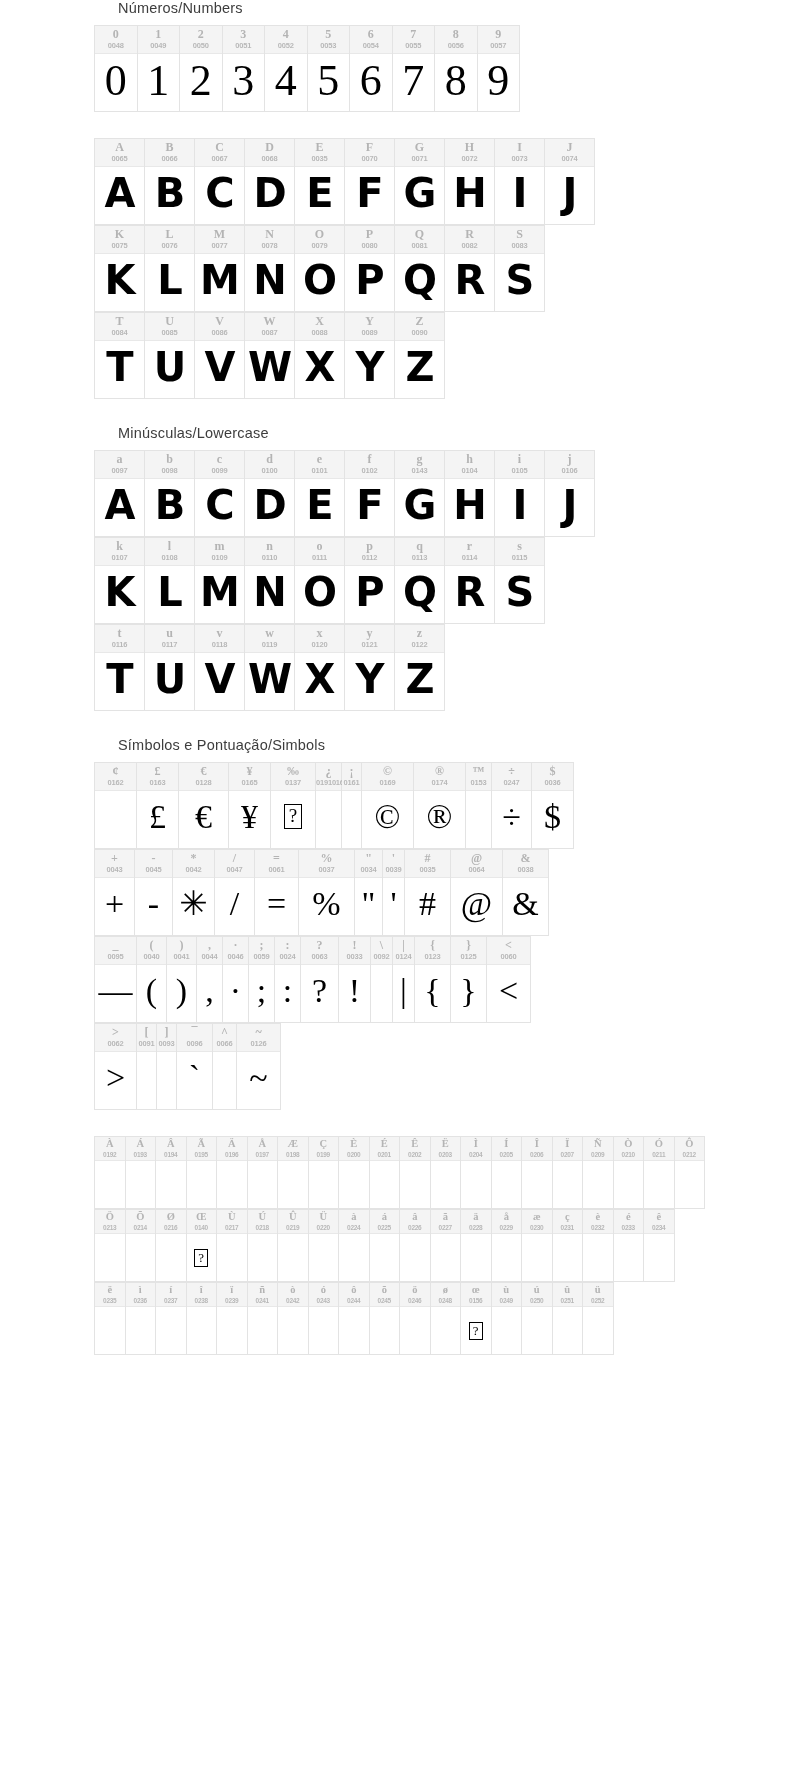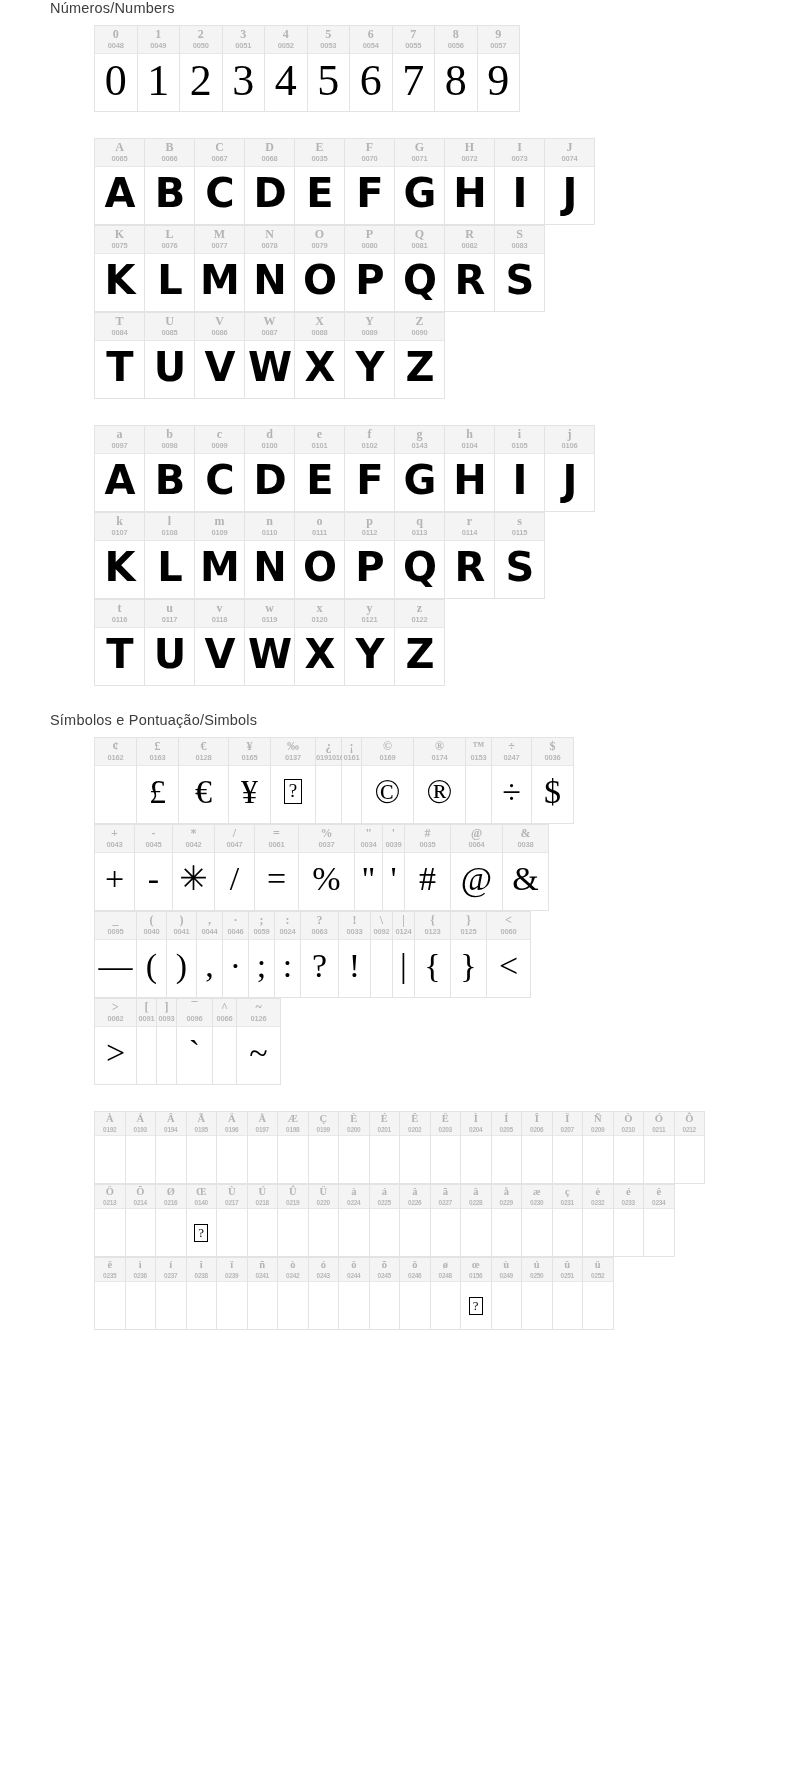--- a/index.html
+++ b/index.html
@@ -19,21 +19,21 @@
     padding: 0 0 30px 0;
   }
   .section {
     margin: 0 0 0 0;
   }
   .section-title {
     font-size: 14.5px;
     color: #3d3d3d;
     font-weight: 400;
     margin: 0;
-    padding: 0 0 9px 50px;
+    padding: 0 0 9px 118px;
     letter-spacing: 0.2px;
   }
   .sec-spacer { height: 26px; }
   .grid-wrap {
     margin-left: 94px;
   }
   .row {
     display: flex;
     flex-direction: row;
     border-left: 1px solid #e3e3e3;
@@ -378,20 +378,21 @@
                 <span class="ch">Z</span>
                 <span class="code">0090</span>
               </div>
               <div class="glyph">Z</div>
             </div>
           </div>
         </div>
         <div class="sec-spacer"></div>
       </div>
       <div class="section">
+        <div class="section-title">Minúsculas/Lowercase</div>
         <div class="grid-wrap alpha">
           <div class="row">
             <div class="cell">
               <div class="hdr">
                 <span class="ch">a</span>
                 <span class="code">0097</span>
               </div>
               <div class="glyph">A</div>
             </div>
             <div class="cell">

